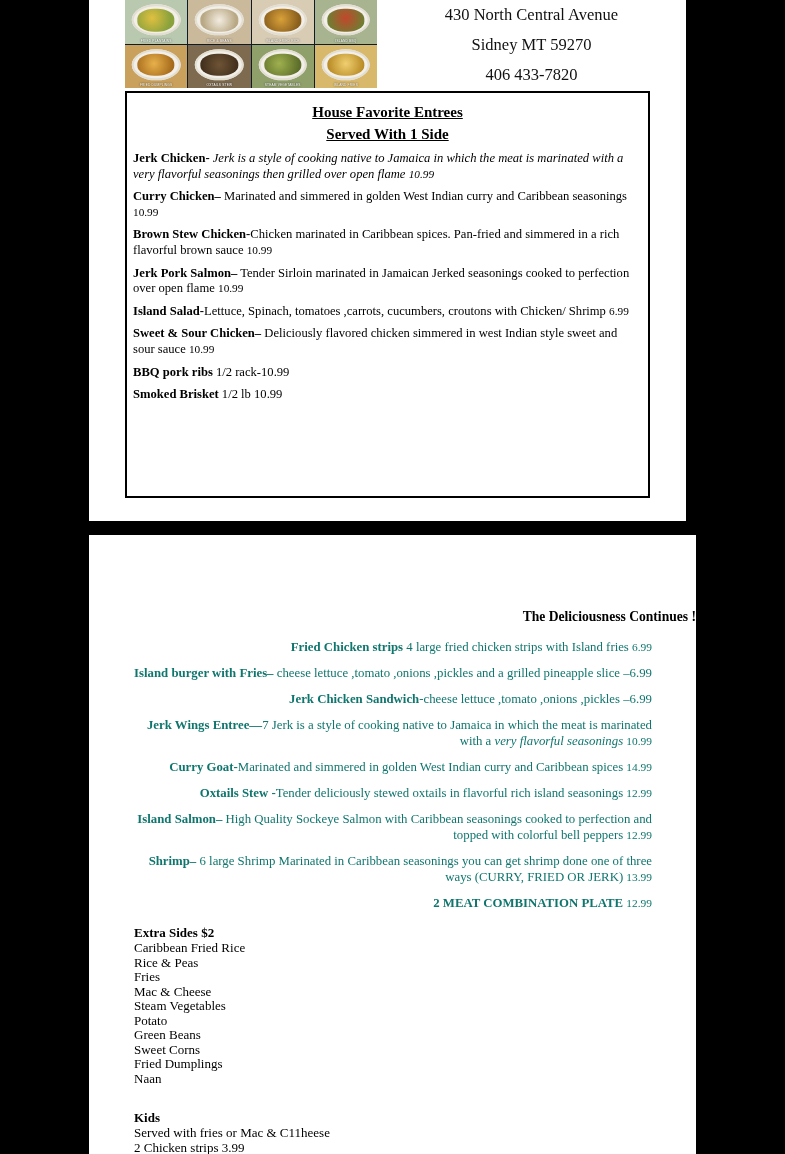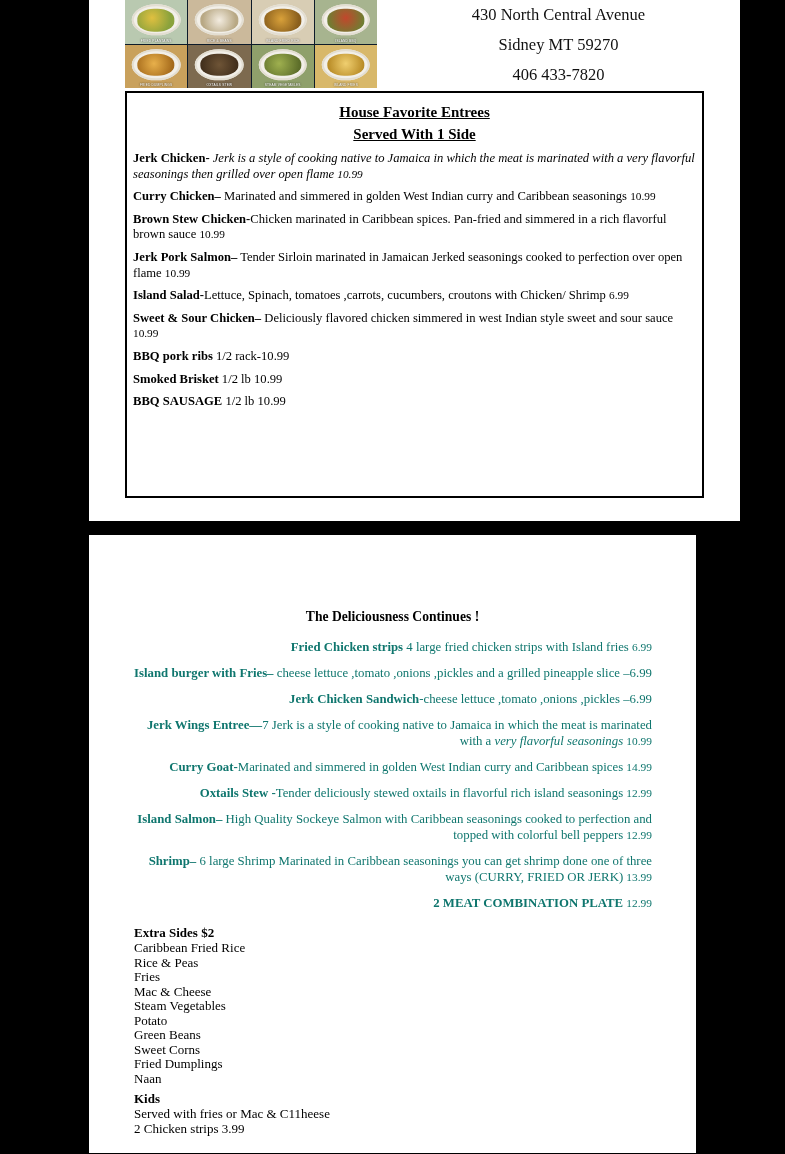--- a/index.html
+++ b/index.html
@@ -16,21 +16,21 @@
     overflow: hidden;
   }
 
   .page {
     background: #ffffff;
     position: relative;
   }
 
   
   #page-one {
-    width: 651px;
+    width: 597px;
     margin: 0 auto 11px 89px;
     padding: 0 0 10px 0;
     height: 521px;
     overflow: hidden;
   }
 
   .p1-top {
     display: flex;
     flex-direction: row;
     align-items: flex-start;
@@ -141,21 +141,21 @@
 
   
   #page-two {
     width: 607px;
     margin: 14px 0 0 89px;
     padding: 74px 0 0 0;
     min-height: 618px;
     overflow: hidden;
   }
   .p2-title {
-    text-align: center;
+    text-align: right;
     font-weight: bold;
     font-size: 13.6px;
     margin-bottom: 14px;
   }
   .p2-list { padding: 0 44px 0 45px; }
   .p2-item {
     font-size: 12.8px;
     line-height: 16px;
     margin-bottom: 10px;
     color: #0f766e;
@@ -170,21 +170,21 @@
     font-size: 13px;
     margin-top: 14px;
   }
   .plain-line {
     font-size: 13px;
     line-height: 14.5px;
   }
   .kids-head {
     font-weight: bold;
     font-size: 13px;
-    margin-top: 5px;
+    margin-top: 24px;
   }
 </style>
 </head>
 <body>
 
 <div class="page" id="page-one">
 
   <div class="p1-top">
 
     <div class="photo-grid">
@@ -269,23 +269,20 @@
       </div>
 
       <div class="fav-item">
         <span class="nm">BBQ pork ribs</span><span class="desc"> 1/2 rack-10.99</span>
       </div>
 
       <div class="fav-item">
         <span class="nm">Smoked Brisket</span><span class="desc"> 1/2 lb 10.99</span>
       </div>
 
-      <div class="fav-item">
-        <span class="nm">BBQ SAUSAGE</span><span class="desc">   1/2 lb   10.99</span>
-      </div>
 
     </div>
   </div>
 </div>
 
 <div class="page" id="page-two">
 
   <div class="p2-title">The Deliciousness Continues !</div>
 
   <div class="p2-list">

